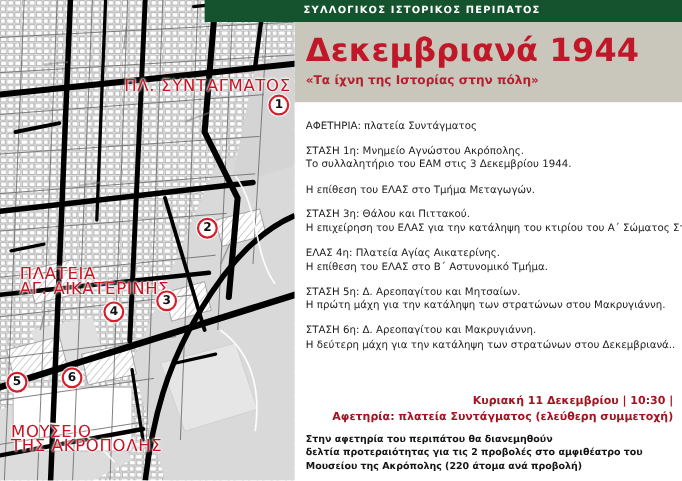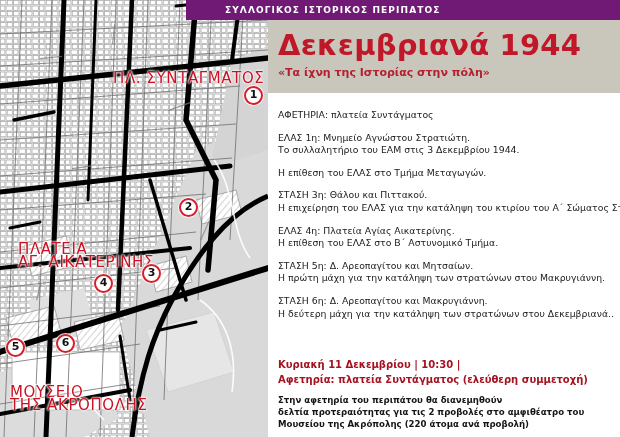--- a/index.html
+++ b/index.html
@@ -70,27 +70,27 @@
     position: absolute;
     left: 268px; top: 0;
     width: 352px; height: 437px;
     background: #e4e3df;
   }
 
   #banner {
     position: absolute;
     left: -82px; top: 0;
     width: 434px; height: 20px;
-    background: #701a75;
+    background: #14532d;
     color: #ffffff;
     font-size: 9px;
     font-weight: bold;
     letter-spacing: 1.1px;
     line-height: 20px;
-    padding-left: 39px;
+    padding-left: 90px;
     white-space: nowrap;
     overflow: hidden;
   }
 
   #title-block {
     position: absolute;
     left: 0; top: 20px;
     width: 352px; height: 73px;
     background: #c9c6bc;
     padding: 8px 0 0 10px;
@@ -134,20 +134,21 @@
     width: 352px; height: 89px;
     background: #ffffff;
     padding: 10px 8px 0 10px;
   }
   .detail-head {
     color: #a4131f;
     font-size: 10px;
     font-weight: bold;
     line-height: 14.5px;
     white-space: nowrap;
+    text-align: right;
   }
   .detail-note {
     color: #151515;
     font-size: 8.6px;
     font-weight: bold;
     line-height: 12px;
     white-space: nowrap;
   }
   #note-block { margin-top: 7px; }
 </style>
@@ -272,21 +273,21 @@
       <div id="poster-title">Δεκεμβριανά 1944</div>
       <div id="poster-subtitle">«Τα ίχνη της Ιστορίας στην πόλη»</div>
     </div>
 
     <div id="itinerary">
       <div class="stop-entry">
         <div class="stop-line">ΑΦΕΤΗΡΙΑ: πλατεία Συντάγματος</div>
       </div>
 
       <div class="stop-entry">
-        <div class="stop-line">ΕΛΑΣ 1η: Μνημείο Αγνώστου Στρατιώτη.</div>
+        <div class="stop-line">ΣΤΑΣΗ 1η: Μνημείο Αγνώστου Ακρόπολης.</div>
         <div class="stop-line">Το συλλαλητήριο του ΕΑΜ στις 3 Δεκεμβρίου 1944.</div>
       </div>
 
       <div class="stop-entry">
         <div class="stop-line">Η επίθεση του ΕΛΑΣ στο Τμήμα Μεταγωγών.</div>
       </div>
 
       <div class="stop-entry">
         <div class="stop-line">ΣΤΑΣΗ 3η: Θάλου και Πιττακού.</div>
         <div class="stop-line">Η επιχείρηση του ΕΛΑΣ για την κατάληψη του κτιρίου του Α΄ Σώματος Στρατού.</div>

